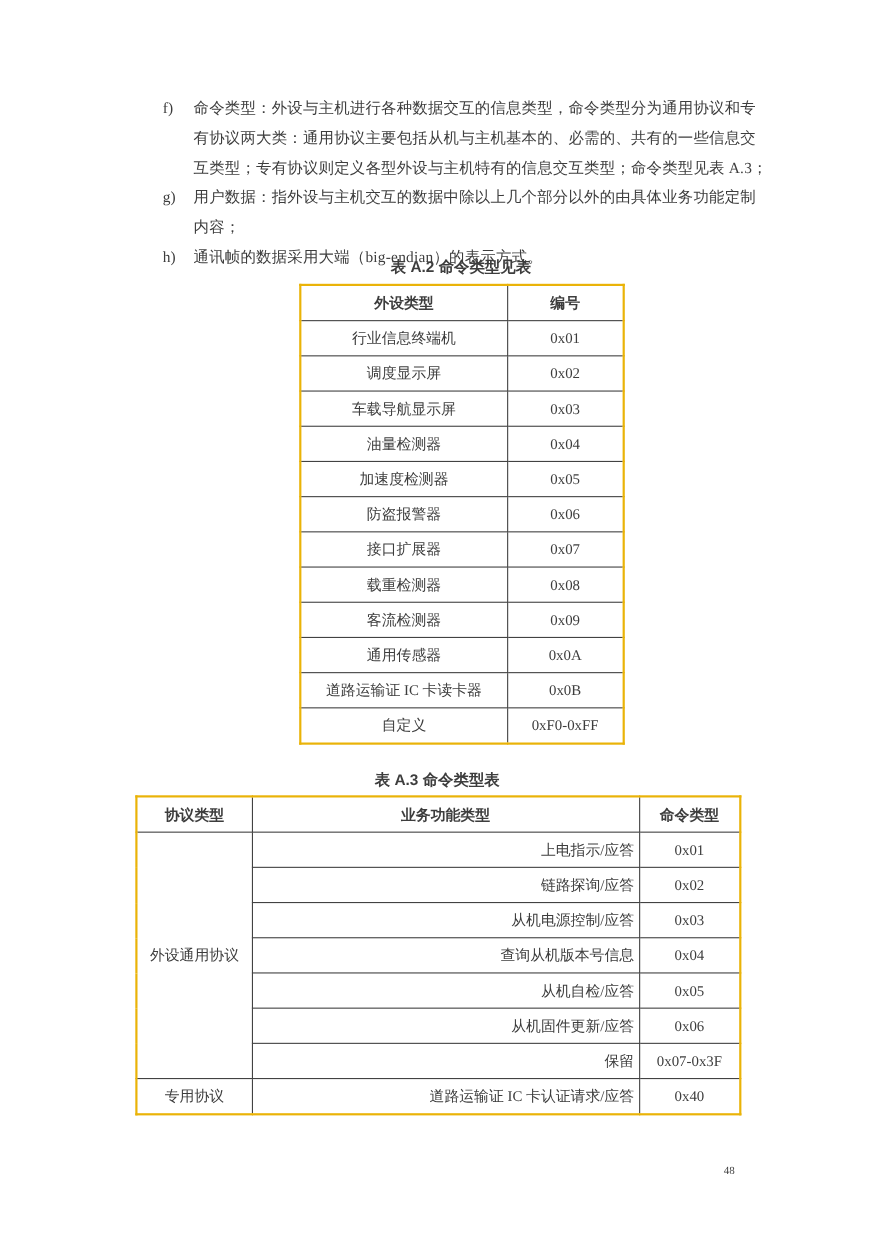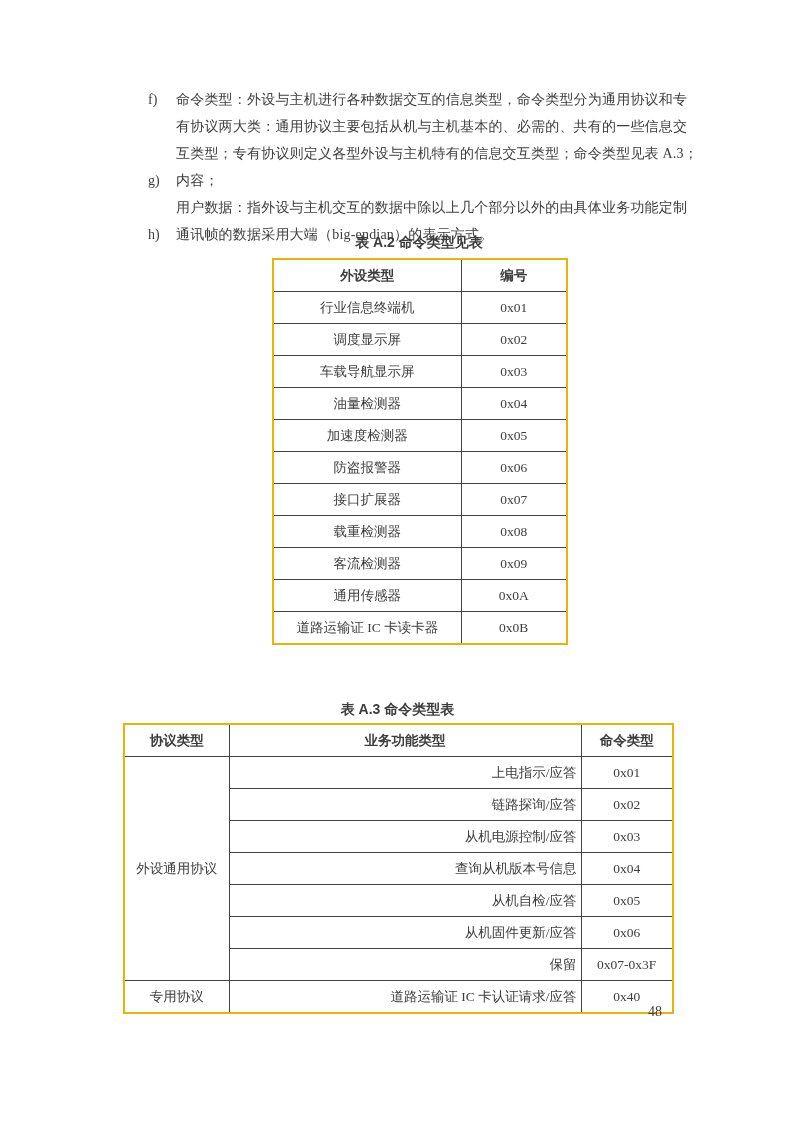--- a/index.html
+++ b/index.html
@@ -79,45 +79,46 @@
   .table-a2 { left: 272px; top: 258px; width: 294px; }
   .table-a3 { left: 123px; top: 723px; width: 549px; }
   .table-a3 td.func-cell {
     text-align: right;
     padding-left: 11px;
   }
 
   .page-number {
     position: absolute;
     left: 648px;
-    top: 1004px;
+    top: 1059px;
     width: 30px;
-    font-size: 14px;
+    text-align: center;
+    font-size: 10px;
     color: #3d3d3d;
   }
 </style>
 </head>
 <body>
 
 <div class="page">
 
   <div class="clause-list" id="clause-list">
       <div class="clause">
         <span class="clause-label">f)</span>
         <div class="clause-lines">
           <div class="clause-line">命令类型：外设与主机进行各种数据交互的信息类型，命令类型分为通用协议和专</div>
           <div class="clause-line">有协议两大类：通用协议主要包括从机与主机基本的、必需的、共有的一些信息交</div>
           <div class="clause-line">互类型；专有协议则定义各型外设与主机特有的信息交互类型；命令类型见表 A.3；</div>
         </div>
       </div>
       <div class="clause">
         <span class="clause-label">g)</span>
         <div class="clause-lines">
+          <div class="clause-line">用户数据：指外设与主机交互的数据中除以上几个部分以外的由具体业务功能定制</div>
           <div class="clause-line">内容；</div>
-          <div class="clause-line">用户数据：指外设与主机交互的数据中除以上几个部分以外的由具体业务功能定制</div>
         </div>
       </div>
       <div class="clause">
         <span class="clause-label">h)</span>
         <div class="clause-lines">
           <div class="clause-line">通讯帧的数据采用大端（big-endian）的表示方式。</div>
         </div>
       </div>
     </div>
 
@@ -171,20 +172,24 @@
           <td>客流检测器</td>
           <td>0x09</td>
         </tr>
         <tr>
           <td>通用传感器</td>
           <td>0x0A</td>
         </tr>
         <tr>
           <td>道路运输证 IC 卡读卡器</td>
           <td>0x0B</td>
+        </tr>
+        <tr>
+          <td>自定义</td>
+          <td>0xF0-0xFF</td>
         </tr>
       </tbody>
   </table>
 
   <div class="caption caption-a3">表 A.3 命令类型表</div>
 
   <table class="table-a3">
     <colgroup>
       <col style="width:105px">
       <col style="width:352px">

